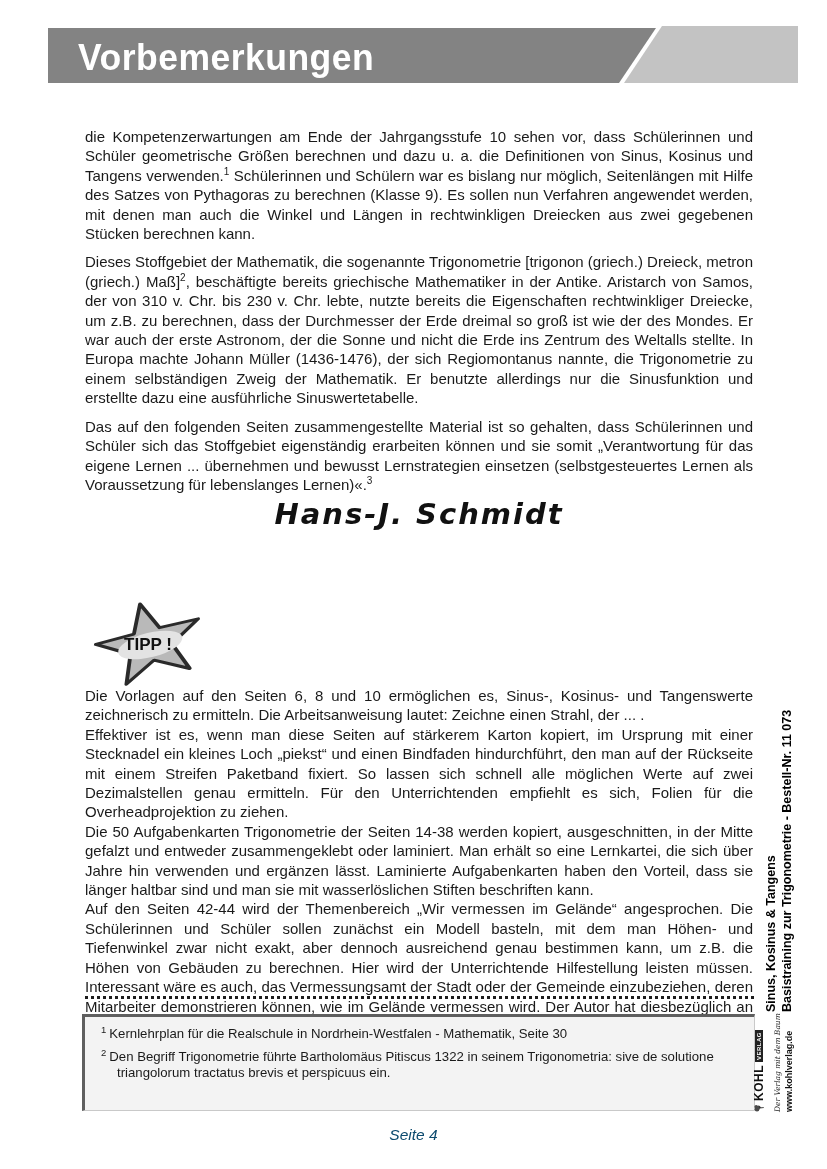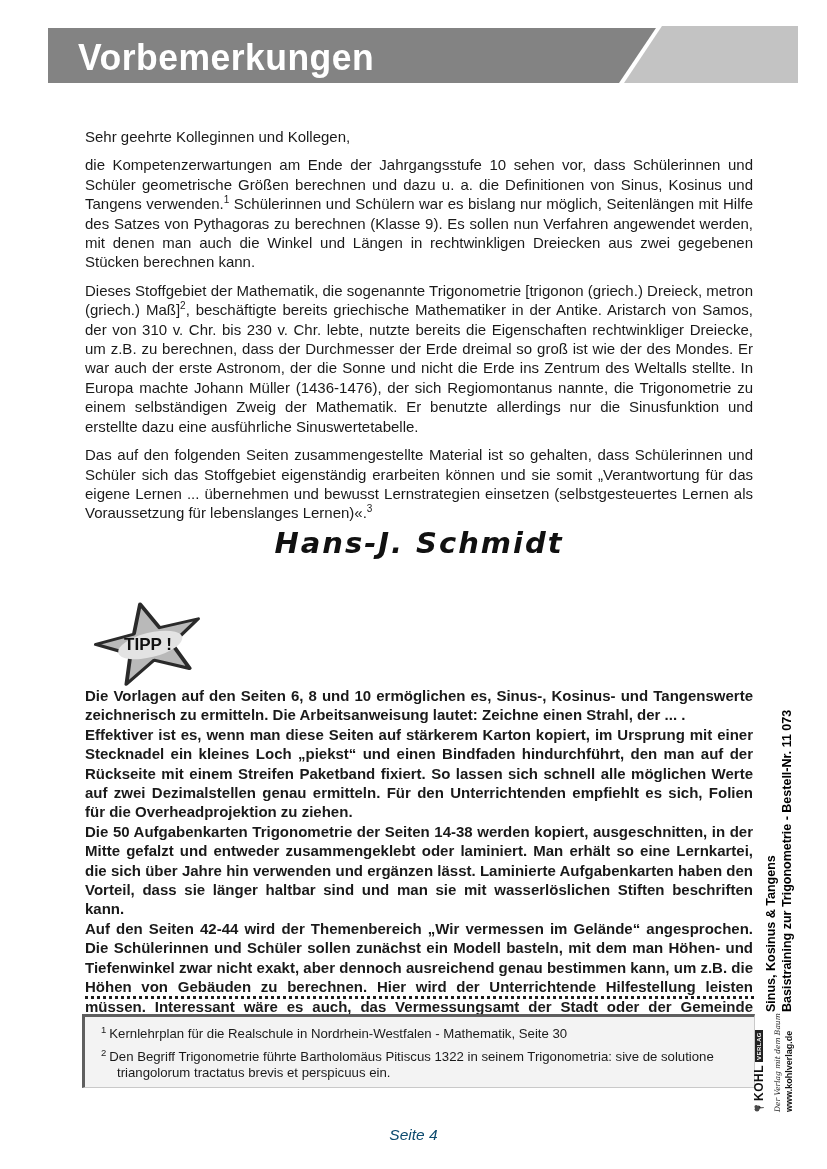--- a/index.html
+++ b/index.html
@@ -38,31 +38,31 @@
     letter-spacing: 2px; color: #111;
   }
 
   
   .tip-star { position: absolute; left: 86px; top: 598px; width: 132px; height: 92px; }
 
   .tip-block {
     position: absolute; left: 85px; top: 686px; width: 668px;
     font-size: 15px; line-height: 19.4px; text-align: justify;
   }
-  .tip-block p { margin: 0; font-weight: bold; }
+  .tip-block p { margin: 0; }
 
   
   .dotted-rule {
     position: absolute; left: 85px; top: 996px; width: 669px; height: 3px;
     background: repeating-linear-gradient(90deg, #1c1c1c 0 2.5px, transparent 2.5px 6px);
   }
 
   
   .footnote-box {
-    position: absolute; left: 82px; top: 1014px; width: 673px; height: 74px;
+    position: absolute; left: 82px; top: 1014px; width: 673px; height: 97px;
     background: #f3f3f3;
     border-top: 3px solid #5f5f5f;
     border-left: 3px solid #5f5f5f;
     border-right: 1px solid #c9c9c9;
     border-bottom: 1px solid #c9c9c9;
     padding: 9px 16px 6px 16px;
     font-size: 13.2px; line-height: 16px;
   }
   .footnote { margin-bottom: 7px; padding-left: 16px; text-indent: -16px; }
   .footnote sup { font-size: 9.5px; margin-right: 3px; }
@@ -103,21 +103,20 @@
 
 <div class="banner">
   <svg width="827" height="90" viewBox="0 0 827 90">
     <polygon points="40,28 648,28 611,83 40,83" fill="#838383"></polygon>
     <polygon points="654,26 790,26 790,83 616,83" fill="#c3c3c3"></polygon>
   </svg>
   <div class="banner-title">Vorbemerkungen</div>
 </div>
 
 <div class="main-col">
-  <p class="salutation">Sehr geehrte Kolleginnen und Kollegen,</p>
   <p>die Kompetenzerwartungen am Ende der Jahrgangsstufe 10 sehen vor, dass Schülerinnen und Schüler geometrische Größen berechnen und dazu u. a. die Definitionen von Sinus, Kosinus und Tangens verwenden.<sup>1</sup> Schülerinnen und Schülern war es bislang nur möglich, Seitenlängen mit Hilfe des Satzes von Pythagoras zu berechnen (Klasse 9). Es sollen nun Verfahren angewendet werden, mit denen man auch die Winkel und Längen in rechtwinkligen Dreiecken aus zwei gegebenen Stücken berechnen kann.</p>
   <p>Dieses Stoffgebiet der Mathematik, die sogenannte Trigonometrie [trigonon (griech.) Dreieck, metron (griech.) Maß]<sup>2</sup>, beschäftigte bereits griechische Mathematiker in der Antike. Aristarch von Samos, der von 310 v. Chr. bis 230 v. Chr. lebte, nutzte bereits die Eigenschaften rechtwinkliger Dreiecke, um z.B. zu berechnen, dass der Durchmesser der Erde dreimal so groß ist wie der des Mondes. Er war auch der erste Astronom, der die Sonne und nicht die Erde ins Zentrum des Weltalls stellte. In Europa machte Johann Müller (1436-1476), der sich Regiomontanus nannte, die Trigonometrie zu einem selbständigen Zweig der Mathematik. Er benutzte allerdings nur die Sinusfunktion und erstellte dazu eine ausführliche Sinuswertetabelle.</p>
   <p>Das auf den folgenden Seiten zusammengestellte Material ist so gehalten, dass Schülerinnen und Schüler sich das Stoffgebiet eigenständig erarbeiten können und sie somit „Verantwortung für das eigene Lernen ... übernehmen und bewusst Lernstrategien einsetzen (selbstgesteuertes Lernen als Voraussetzung für lebenslanges Lernen)«.<sup>3</sup></p>
   <div class="signature">Hans-J. Schmidt</div>
 </div>
 
 <div class="tip-star">
   <svg width="132" height="92" viewBox="0 0 132 92">
     <g transform="translate(64,46) rotate(-14) scale(1.32,0.98)">
       <polygon points="0,-42 10,-13.8 39.9,-13 16.2,5.3 24.7,34 0,17 -24.7,34 -16.2,5.3 -39.9,-13 -10,-13.8" fill="#b9b9b9" stroke="#2a2a2a" stroke-width="3" stroke-linejoin="round"></polygon>

